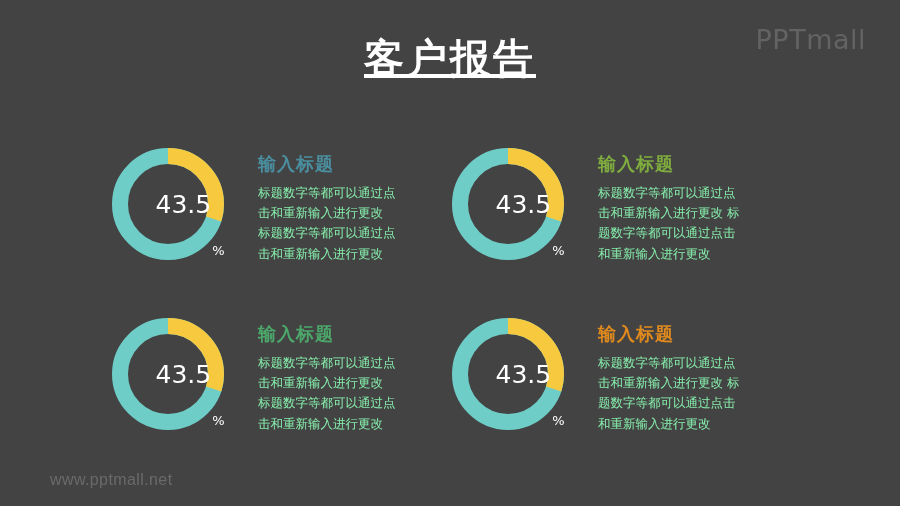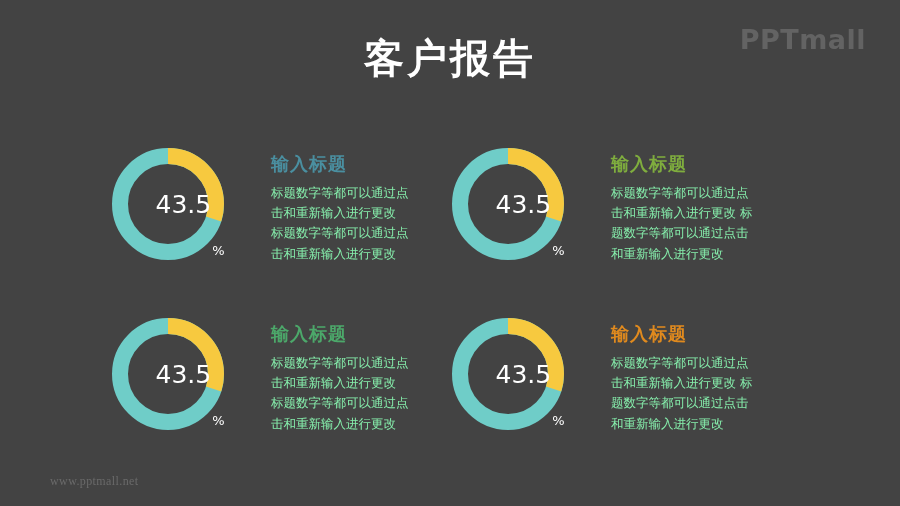--- a/index.html
+++ b/index.html
@@ -24,39 +24,40 @@
   }
 
   
   .logo {
     position: absolute;
     top: 24px;
     right: 34px;
     font-size: 27px;
     letter-spacing: 0.5px;
     color: #636363;
-    font-weight: 700;
+    font-weight: 400;
     font-family: "DejaVu Sans", sans-serif;
     user-select: none;
   }
   .logo .lg-ppt { color: #636363; }
   .logo .lg-mall { color: #636363; }
 
   
   .page-title {
     position: absolute;
     top: 31px;
     left: 0;
     width: 900px;
     text-align: center;
     color: #ffffff;
     font-size: 40px;
     font-weight: 700;
     letter-spacing: 3px;
     font-family: "DejaVu Sans", "Liberation Sans", sans-serif;
+    text-decoration: underline;
   }
 
   
   .grid {
     position: absolute;
     top: 140px;
     left: 0;
     width: 900px;
     height: 320px;
   }
@@ -110,21 +111,21 @@
     font-size: 13px;
     font-weight: 400;
     line-height: 1;
     margin-left: 1px;
     align-self: flex-end;
     padding-bottom: 3px;
   }
 
   
   .txt {
-    margin-left: 41px;
+    margin-left: 28px;
     padding-top: 12px;
     width: 190px;
   }
   .txt-head {
     font-size: 18px;
     font-weight: 700;
     letter-spacing: 1px;
     margin-bottom: 9px;
     font-family: "DejaVu Sans", "Liberation Sans", sans-serif;
     line-height: 1.1;
@@ -137,24 +138,24 @@
     letter-spacing: 0px;
     word-break: break-word;
   }
   .txt-body .ln { display: block; }
 
   
   .footer {
     position: absolute;
     left: 50px;
     bottom: 17px;
-    font-size: 12px;
+    font-size: 16px;
     color: #6a6a6a;
     letter-spacing: 0.4px;
-    font-family: Liberation Serif, serif;
+    font-family: Liberation Sans, sans-serif;
     margin-top: 9px;
   }
 </style>
 </head>
 <body>
 
 <div class="slide">
 
   <div class="logo">
     <span class="lg-ppt">PPT</span><span class="lg-mall">mall</span>

